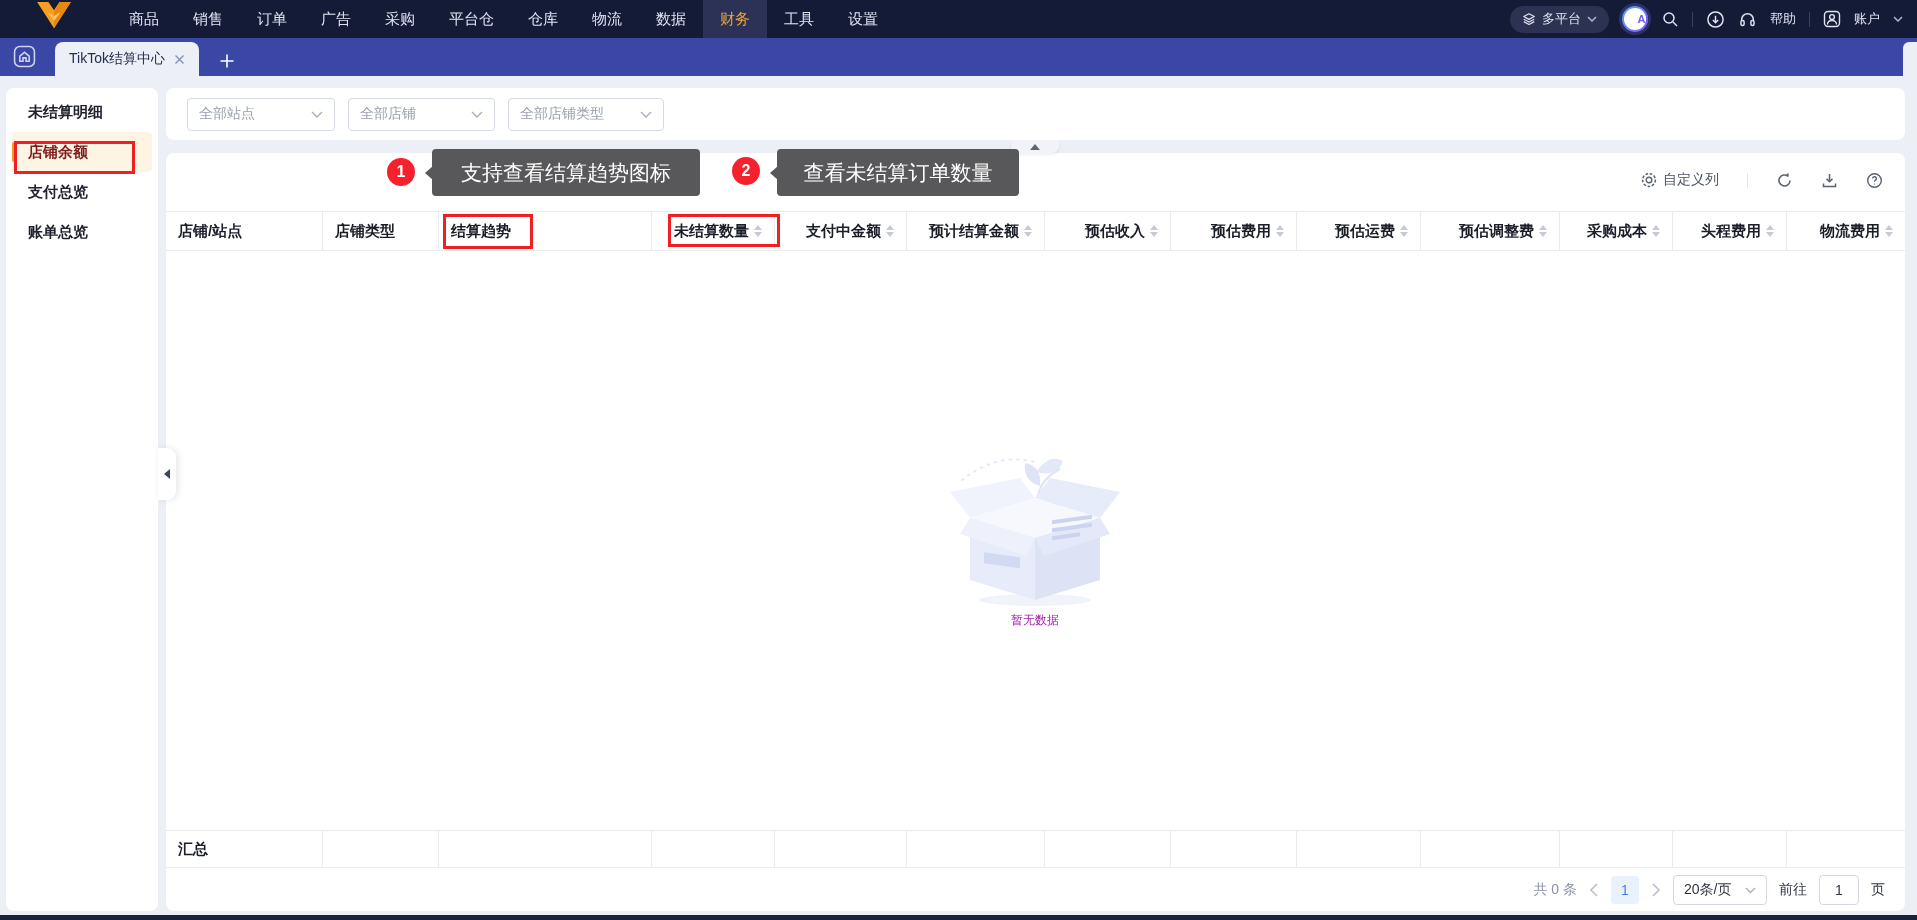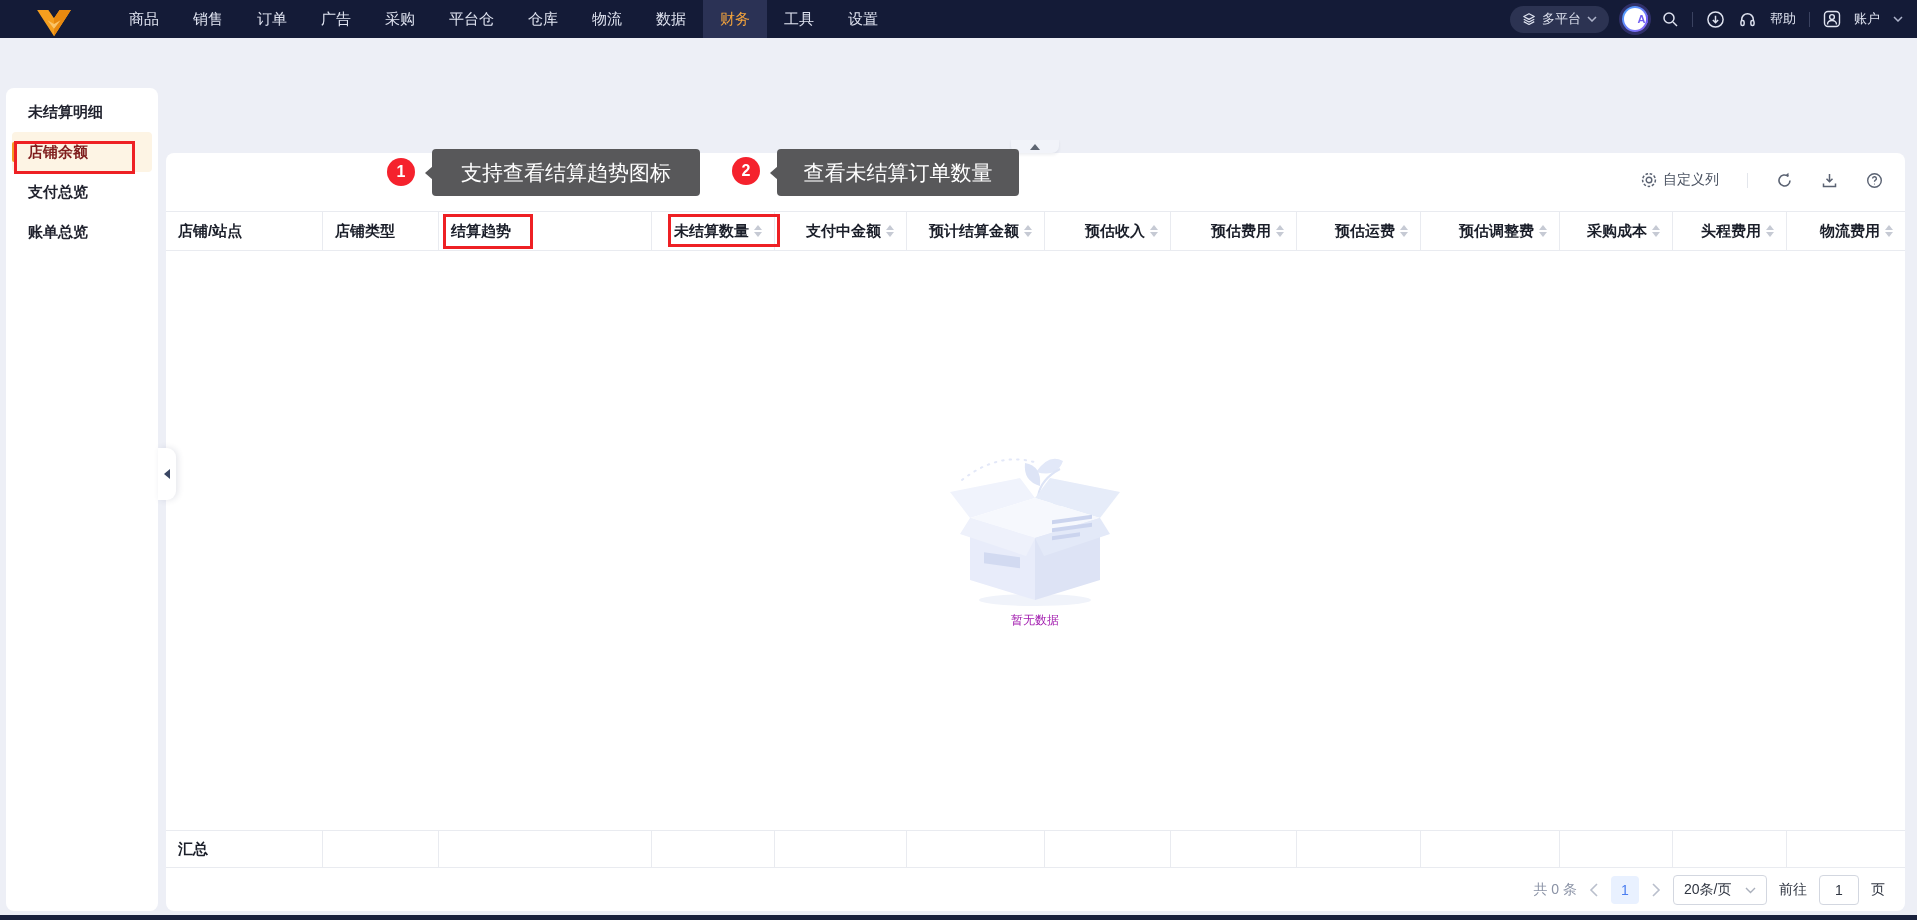--- a/index.html
+++ b/index.html
@@ -4,21 +4,21 @@
 <style>
   * { margin:0; padding:0; box-sizing:border-box; }
   html,body { background:#cfd3dd; }
   .screen {
     position:relative; width:1917px; height:920px; overflow:hidden;
     background:#edeff6; font-family:"Liberation Sans", sans-serif;
   }
   
   .topbar {
     position:absolute; left:0; top:0; width:100%; height:38px;
-    background:#141b37; display:flex; align-items:flex-end; z-index:10;
+    background:#141b37; display:flex; align-items:flex-start; z-index:10;
   }
   .logo { margin-left:34px; display:flex; align-items:center; }
   .topbar-menu { display:flex; margin-left:38px; height:38px; }
   .nav-item {
     padding:0 17px; height:38px; display:flex; align-items:center;
     font-size:15px; color:#dfe3f0; cursor:pointer; white-space:nowrap;
   }
   .nav-item.active { background:#2b3255; color:#f2a33d; }
   .topbar-right {
     position:absolute; right:14px; top:0; height:38px;
@@ -256,31 +256,79 @@
       </span>
       <span class="tb-label">账户</span>
       <span>
         <svg width="10" height="6" viewBox="0 0 10 6">
             <path d="M1 1l4 4 4-4" fill="none" stroke="#aeb4cb" stroke-width="1.5"></path>
           </svg>
       </span>
     </div>
   </header>
 
+  <div class="tabbar">
+    <div class="home-btn">
+      <svg width="23" height="23" viewBox="0 0 22 22" fill="none" stroke="#cdd4ef" stroke-width="1.5">
+        <rect x="1.5" y="1.5" width="19" height="19" rx="5"></rect>
+        <path d="M6.5 15.5 v-4.8 L11 7 l4.5 3.7 V15.5 h-3 v-3.2 h-3 v3.2 Z"></path>
+      </svg>
+    </div>
+    <div class="tab">
+      <span>TikTok结算中心</span>
+      <span class="tab-close">
+        <svg width="11" height="11" viewBox="0 0 11 11" stroke="#8b94b8" stroke-width="1.5">
+            <path d="M1.5 1.5 9.5 9.5 M9.5 1.5 1.5 9.5"></path>
+          </svg>
+      </span>
+    </div>
+    <div class="tab-add">
+      <svg width="16" height="16" viewBox="0 0 16 16" stroke="#fff" stroke-width="1.6">
+          <path d="M8 1.5v13M1.5 8h13"></path>
+        </svg>
+    </div>
+    <div class="tabbar-corner"></div>
+  </div>
 
   <aside class="sidebar">
     <div class="side-item">未结算明细</div>
     <div class="side-item active">店铺余额</div>
     <div class="side-item">支付总览</div>
     <div class="side-item">账单总览</div>
   </aside>
   <div class="side-collapse">
     <span class="tri-left"></span>
   </div>
 
+  <section class="filter-card">
+    <div class="select w1">
+      <span>全部站点</span>
+      <span>
+        <svg width="12" height="7" viewBox="0 0 12 7">
+            <path d="M1 1l5 5 5-5" fill="none" stroke="#a9afbb" stroke-width="1.4"></path>
+          </svg>
+      </span>
+    </div>
+    <div class="select w2">
+      <span>全部店铺</span>
+      <span>
+        <svg width="12" height="7" viewBox="0 0 12 7">
+            <path d="M1 1l5 5 5-5" fill="none" stroke="#a9afbb" stroke-width="1.4"></path>
+          </svg>
+      </span>
+    </div>
+    <div class="select w3">
+      <span>全部店铺类型</span>
+      <span>
+        <svg width="12" height="7" viewBox="0 0 12 7">
+            <path d="M1 1l5 5 5-5" fill="none" stroke="#a9afbb" stroke-width="1.4"></path>
+          </svg>
+      </span>
+    </div>
+  </section>
   <div class="panel-collapse">
     <span class="tri-up"></span>
   </div>
 
   <section class="main-card">
     <div class="toolbar">
       <div class="tool-group">
         <span>
           <svg width="16" height="16" viewBox="0 0 16 16" fill="none" stroke="#5a6272">
             <circle cx="8" cy="8" r="2.8" stroke-width="1.4"></circle>

